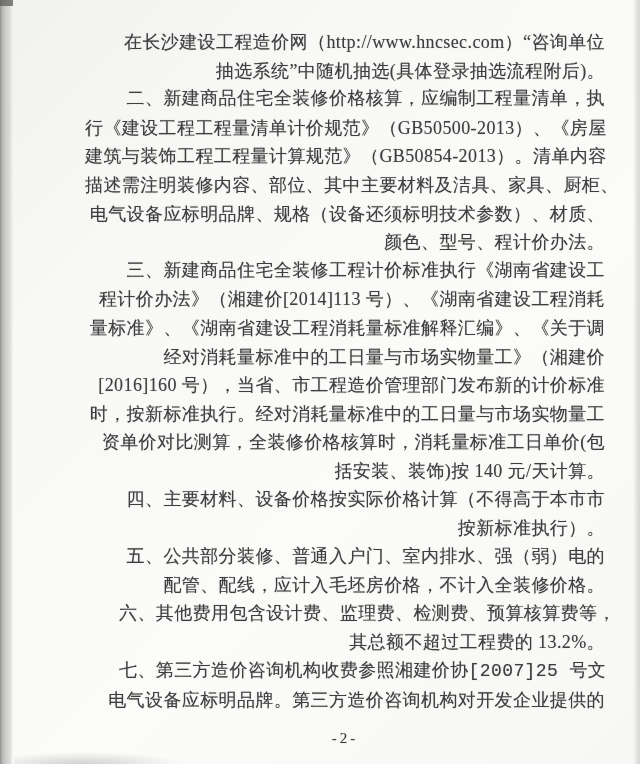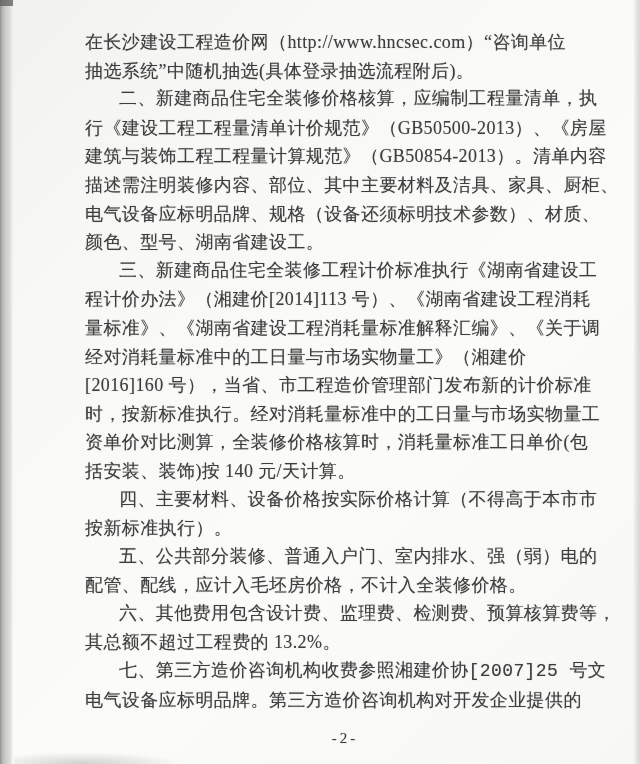--- a/index.html
+++ b/index.html
@@ -47,20 +47,21 @@
     width: 520px;
     color: #3e3e3e;
     font-size: 18px;
   }
   .line {
     height: 28.6px;
     line-height: 28.6px;
     white-space: nowrap;
     letter-spacing: 0.4px;
     text-shadow: 0 0 1px rgba(80, 80, 80, 0.45);
+    text-align: right;
   }
   .line.indent {
     padding-left: 34px;
     font-family: Liberation Mono, monospace;
   }
   .page-number {
     margin-top: 16px;
     text-align: center;
     font-size: 15px;
     letter-spacing: 3px;
@@ -77,21 +78,21 @@
 <div class="smudge-bottom"></div>
 
 <div class="content">
   <div class="line">在长沙建设工程造价网（http://www.hncsec.com）“咨询单位</div>
   <div class="line">抽选系统”中随机抽选(具体登录抽选流程附后)。</div>
   <div class="line indent">二、新建商品住宅全装修价格核算，应编制工程量清单，执</div>
   <div class="line">行《建设工程工程量清单计价规范》（GB50500-2013）、《房屋</div>
   <div class="line">建筑与装饰工程工程量计算规范》（GB50854-2013）。清单内容</div>
   <div class="line">描述需注明装修内容、部位、其中主要材料及洁具、家具、厨柜、</div>
   <div class="line">电气设备应标明品牌、规格（设备还须标明技术参数）、材质、</div>
-  <div class="line">颜色、型号、湖南省建设工。</div>
+  <div class="line">颜色、型号、程计价办法。</div>
   <div class="line indent">三、新建商品住宅全装修工程计价标准执行《湖南省建设工</div>
   <div class="line">程计价办法》（湘建价[2014]113 号）、《湖南省建设工程消耗</div>
   <div class="line">量标准》、《湖南省建设工程消耗量标准解释汇编》、《关于调</div>
   <div class="line">经对消耗量标准中的工日量与市场实物量工》（湘建价</div>
   <div class="line">[2016]160 号），当省、市工程造价管理部门发布新的计价标准</div>
   <div class="line">时，按新标准执行。经对消耗量标准中的工日量与市场实物量工</div>
   <div class="line">资单价对比测算，全装修价格核算时，消耗量标准工日单价(包</div>
   <div class="line">括安装、装饰)按 140 元/天计算。</div>
   <div class="line indent">四、主要材料、设备价格按实际价格计算（不得高于本市市</div>
   <div class="line">按新标准执行）。</div>

